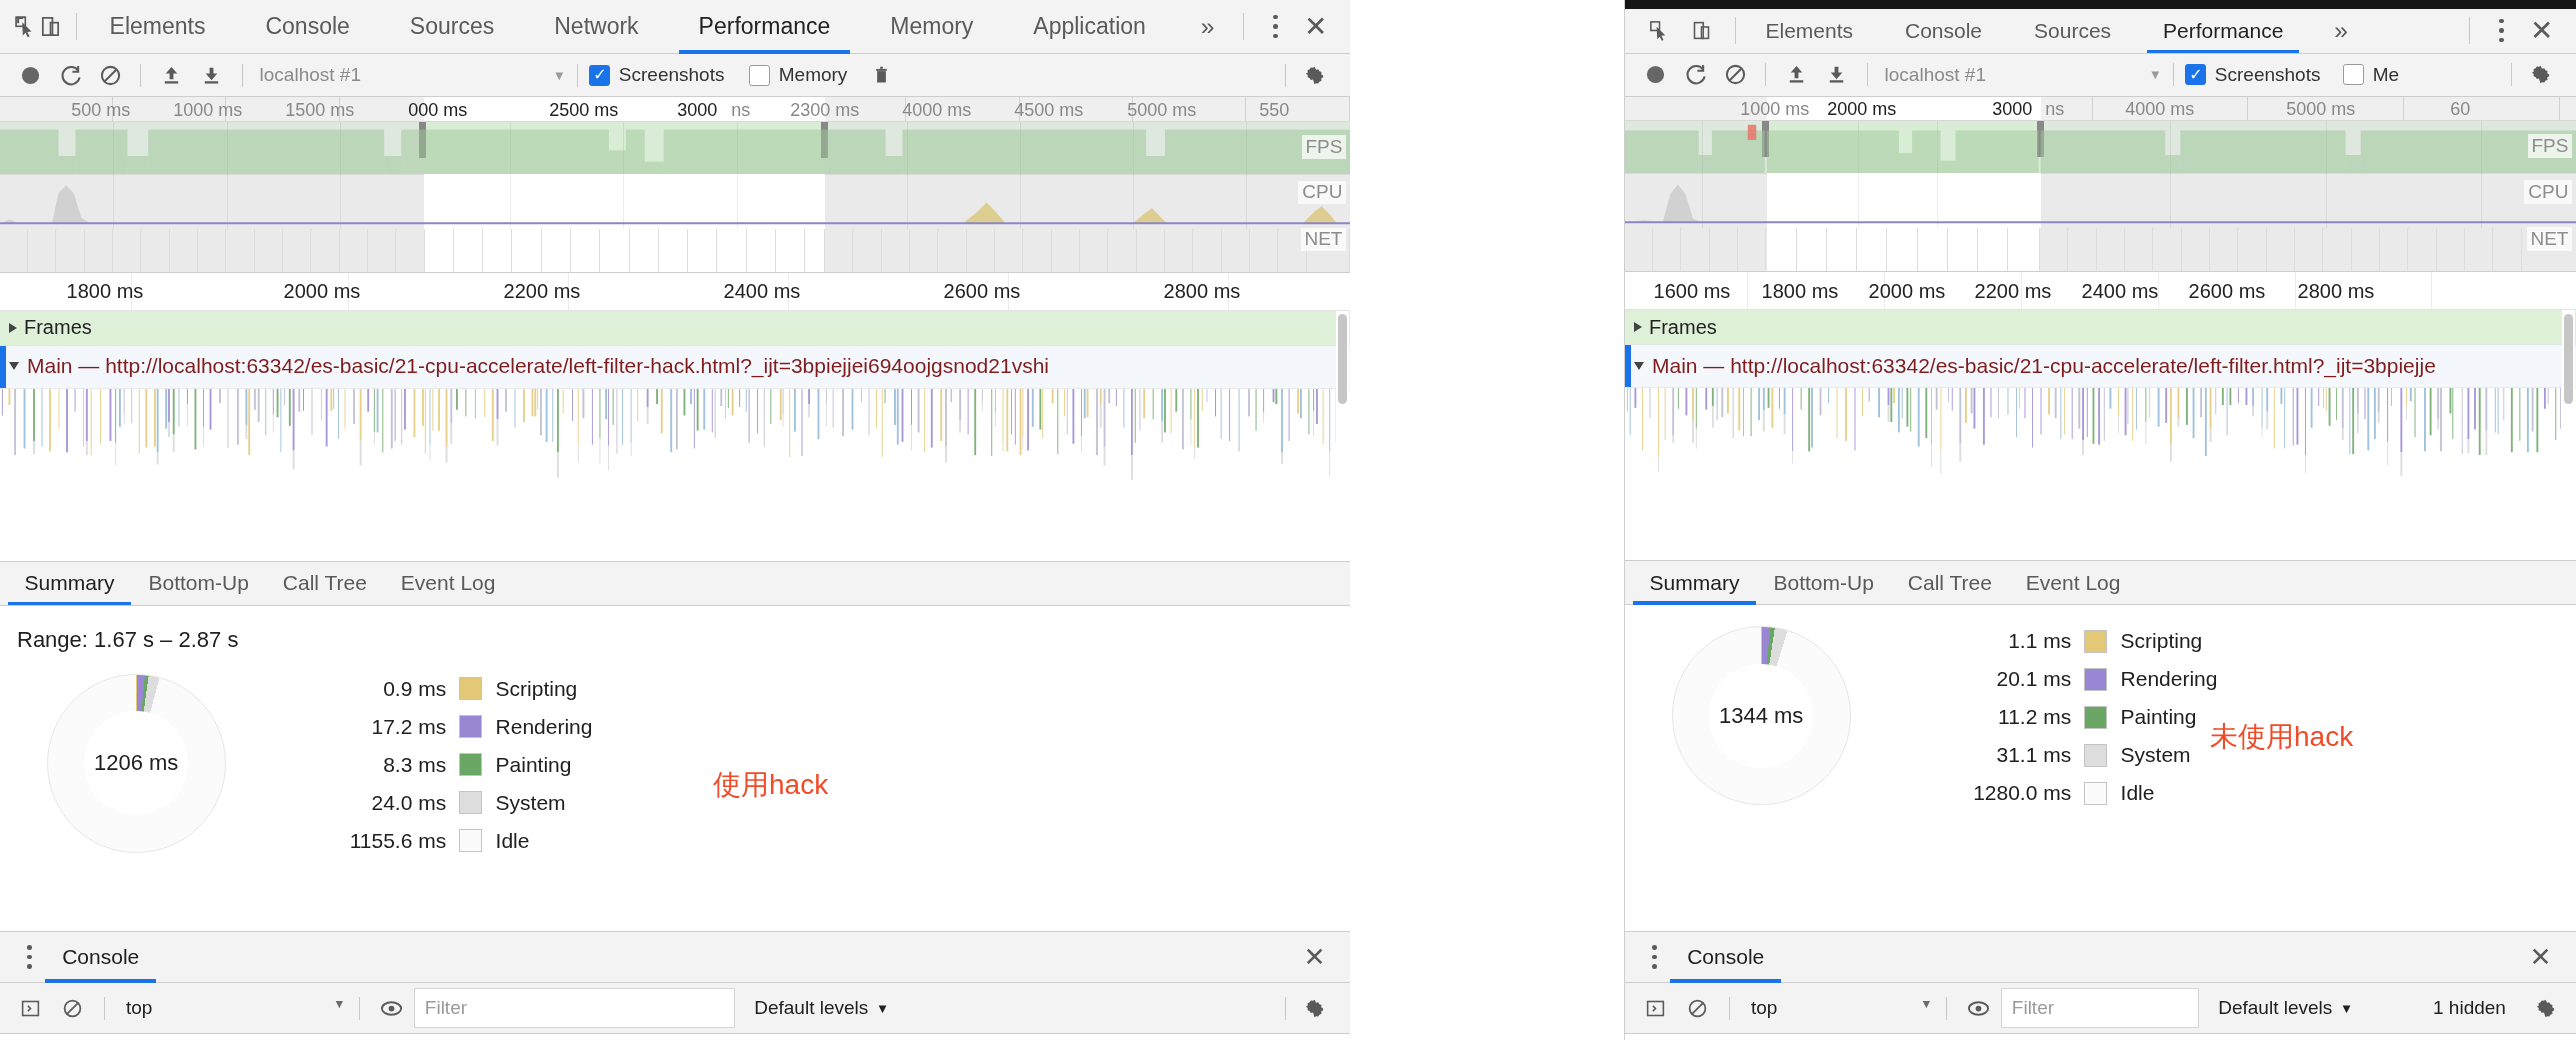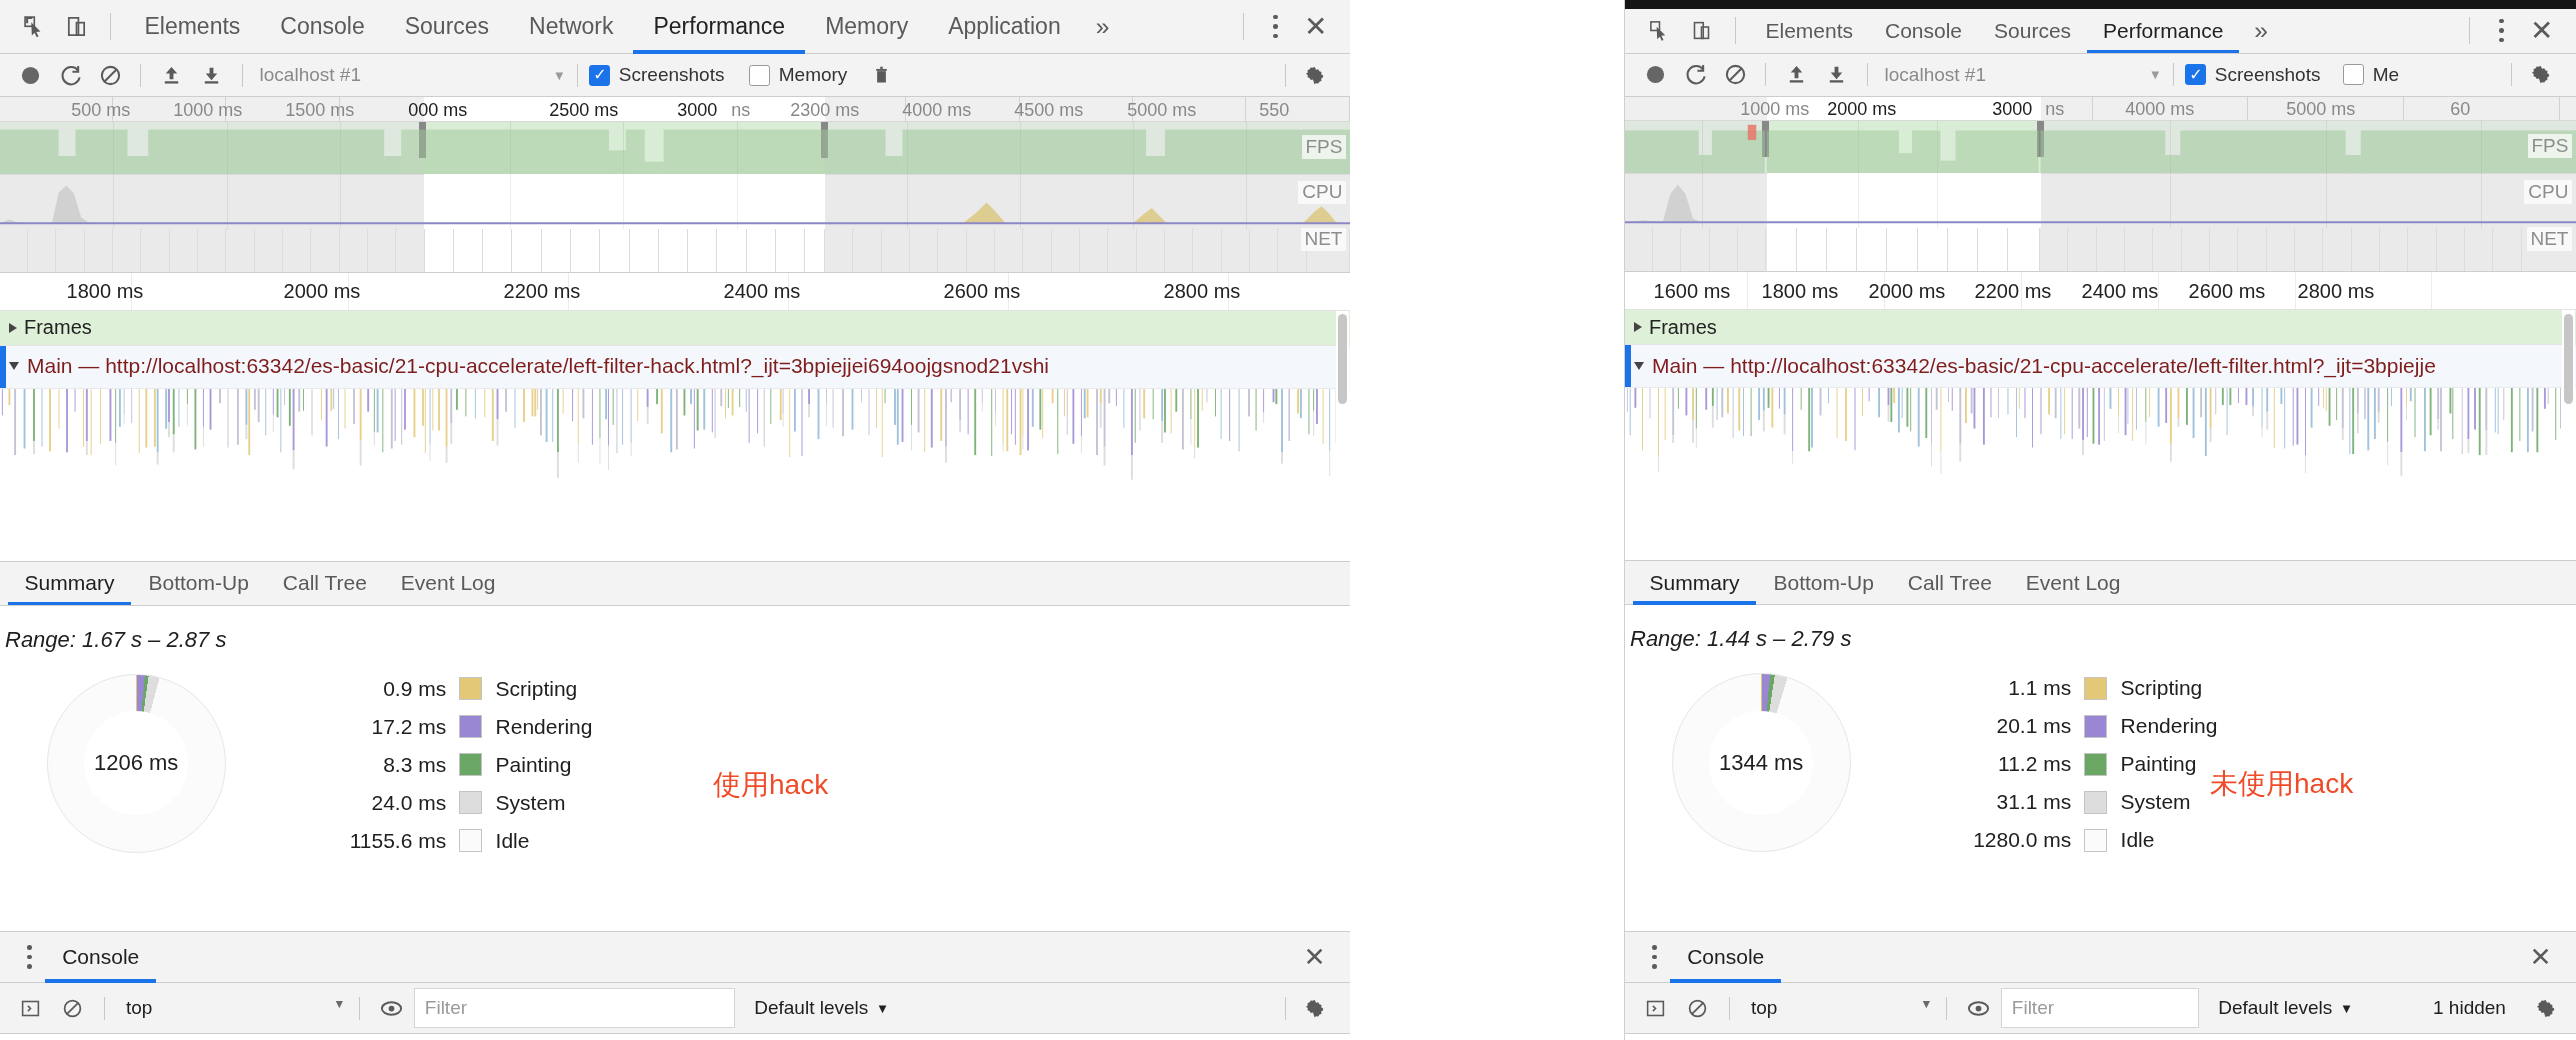--- a/index.html
+++ b/index.html
@@ -22,21 +22,21 @@
   .top-dark { position:absolute; left:0; top:0; width:100%; height:8.5px; background:#151515; }
 
   
   .tabbar {
     position: relative; height: 54px; background: #f3f3f3;
     border-bottom: 0.9px solid #cdcdcd;
     display: flex; align-items: center; padding: 0 13.2px;
   }
   .tb-icon { width: 42px; height: 42px; display:flex; align-items:center; justify-content:center; color:#5a5a5a; }
   .tb-sep { width:0.9px; height:26.4px; background:#c8c8c8; margin:0 13.2px; }
-  .tabs { display:flex; align-items:center; height:100%; }
+  .tabs { display:flex; align-items:center; height:100%;gap:20px; }
   .tab {
     height:100%; display:flex; align-items:center; padding:0 20px;
     font-size:23px; color:#5a5a5a; position:relative; white-space:nowrap;
   }
   .tab.active { color:#222; }
   .tab.active::after {
     content:""; position:absolute; left:0; right:0; bottom:-0.9px; height:3.8px; background:#1a73e8;
   }
   .tab.chev { font-size:24.6px; padding:0 15px; color:#5a5a5a; }
   .tb-right { margin-left:auto; display:flex; align-items:center; }
@@ -98,21 +98,21 @@
   .evt-area { position:relative; background:#fff; }
 
   
   .btabs { position:relative; height:45px; background:#f3f3f3; border-top:0.9px solid #cdcdcd; border-bottom:0.9px solid #cdcdcd; display:flex; align-items:center; padding:0 7.6px; }
   .btab { height:100%; display:flex; align-items:center; padding:0 17px; font-size:21px; color:#5a5a5a; position:relative; }
   .btab.active { color:#202020; }
   .btab.active::after { content:""; position:absolute; left:0; right:0; bottom:-0.9px; height:3.8px; background:#1a73e8; }
 
   
   .summary { position:relative; background:#fff; }
-  .range { font-size:22px; color:#202020; padding:21px 0 0 5px;font-style:italic; }
+  .range { font-size:22px; color:#202020; padding:21px 0 0 17px; }
   .sum-body { position:relative; display:flex; align-items:flex-start; padding-top:11.3px; }
   .donut-wrap { position:relative; width:246px; height:189px; display:flex; align-items:flex-end; justify-content:center; margin-left:13.2px;}
   .donut { position:relative; width:179px; height:179px; border-radius:50%; }
   .donut .hole { position:absolute; left:50%; top:50%; transform:translate(-50%,-50%); width:104px; height:104px; background:#fff; border-radius:50%;
                  display:flex; align-items:center; justify-content:center; font-size:22px; color:#202020; }
   .legend { margin-left:45px; margin-top:5.7px; }
   .lgrow { display:flex; align-items:center; height:38px; }
   .lgval { width:142px; text-align:right; font-size:21px; color:#202020; }
   .lgsw { width:23px; height:23px; margin:0 13.2px; border:0.9px solid #c4c4c4; }
   .lgname { font-size:21px; color:#202020; }
@@ -1243,21 +1243,20 @@
         </div>
       <div class="btab">
           <span>Call Tree</span>
         </div>
       <div class="btab">
           <span>Event Log</span>
         </div>
     </div>
 
     <div class="summary" style="height:298px">
-      <div class="range">Range: 1.44 s – 2.79 s</div>
       <div class="sum-body">
         <div class="donut-wrap">
           <div class="donut" id="donut-right" style="background: conic-gradient(rgb(227, 200, 120) 0deg, rgb(227, 200, 120) 0.294753deg, rgb(154, 135, 212) 0.294753deg, rgb(154, 135, 212) 5.68068deg, rgb(106, 166, 100) 5.68068deg, rgb(106, 166, 100) 8.6818deg, rgb(221, 221, 221) 8.6818deg, rgb(221, 221, 221) 17.0153deg, rgb(251, 251, 251) 17.0153deg, rgb(251, 251, 251) 360deg); border: 0.9px solid rgb(230, 230, 230);">
             <div class="hole">1344 ms</div>
           </div>
         </div>
         <div class="legend">
           <div class="lgrow">
             <span class="lgval">1.1 ms</span>
             <span class="lgsw" style="background:#e3c878"></span>

